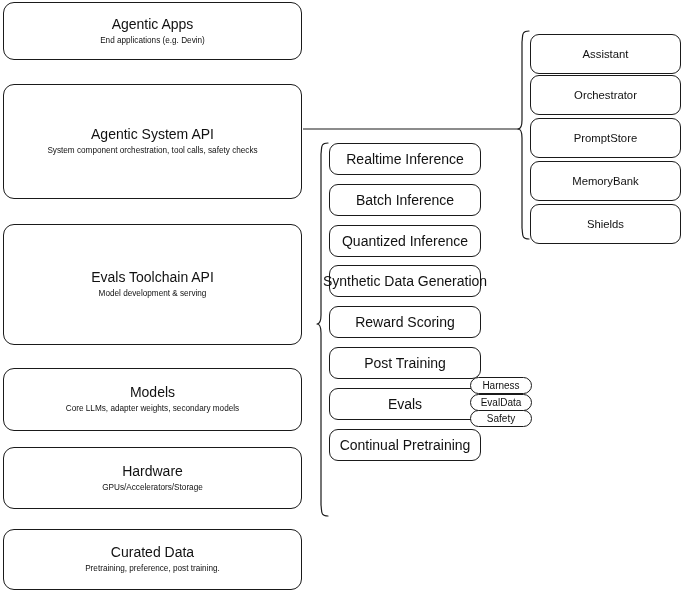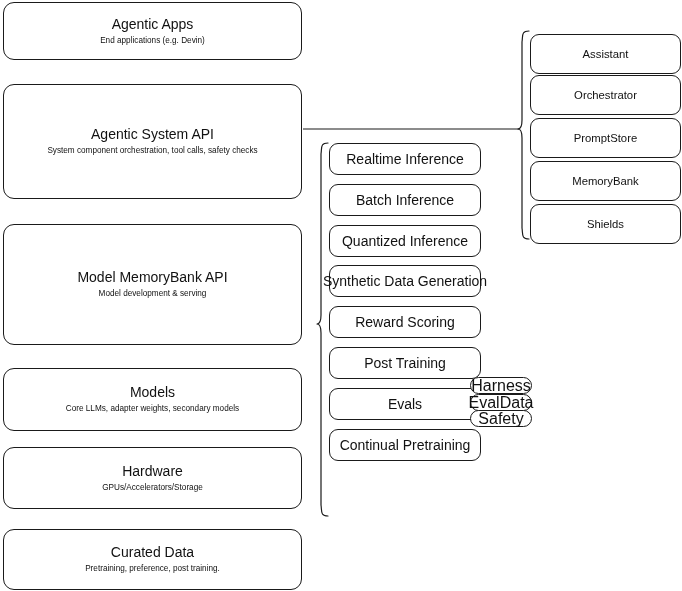--- a/index.html
+++ b/index.html
@@ -83,21 +83,21 @@
     border-radius: 999px;
     display: flex;
     align-items: center;
     justify-content: center;
     left: 470px;
     width: 62px;
     height: 17px;
     z-index: 5;
   }
   .pill .title {
-    font-size: 16px;
+    font-size: 10px;
     line-height: 11px;
     white-space: nowrap;
   }
 
   
   .connector {
     position: absolute;
     pointer-events: none;
   }
   .connector svg {
@@ -126,21 +126,21 @@
     <div class="title">Agentic Apps</div>
     <div class="subtitle">End applications (e.g. Devin)</div>
   </div>
 
   <div class="node layer-box" style="top:84px;height:115px;">
     <div class="title">Agentic System API</div>
     <div class="subtitle">System component orchestration, tool calls, safety checks</div>
   </div>
 
   <div class="node layer-box" style="top:224px;height:121px;">
-    <div class="title">Model MemoryBank API</div>
+    <div class="title">Evals Toolchain API</div>
     <div class="subtitle">Model development &amp; serving</div>
   </div>
 
   <div class="node layer-box" style="top:368px;height:63px;">
     <div class="title">Models</div>
     <div class="subtitle">Core LLMs, adapter weights, secondary models</div>
   </div>
 
   <div class="node layer-box" style="top:447px;height:62px;">
     <div class="title">Hardware</div>

